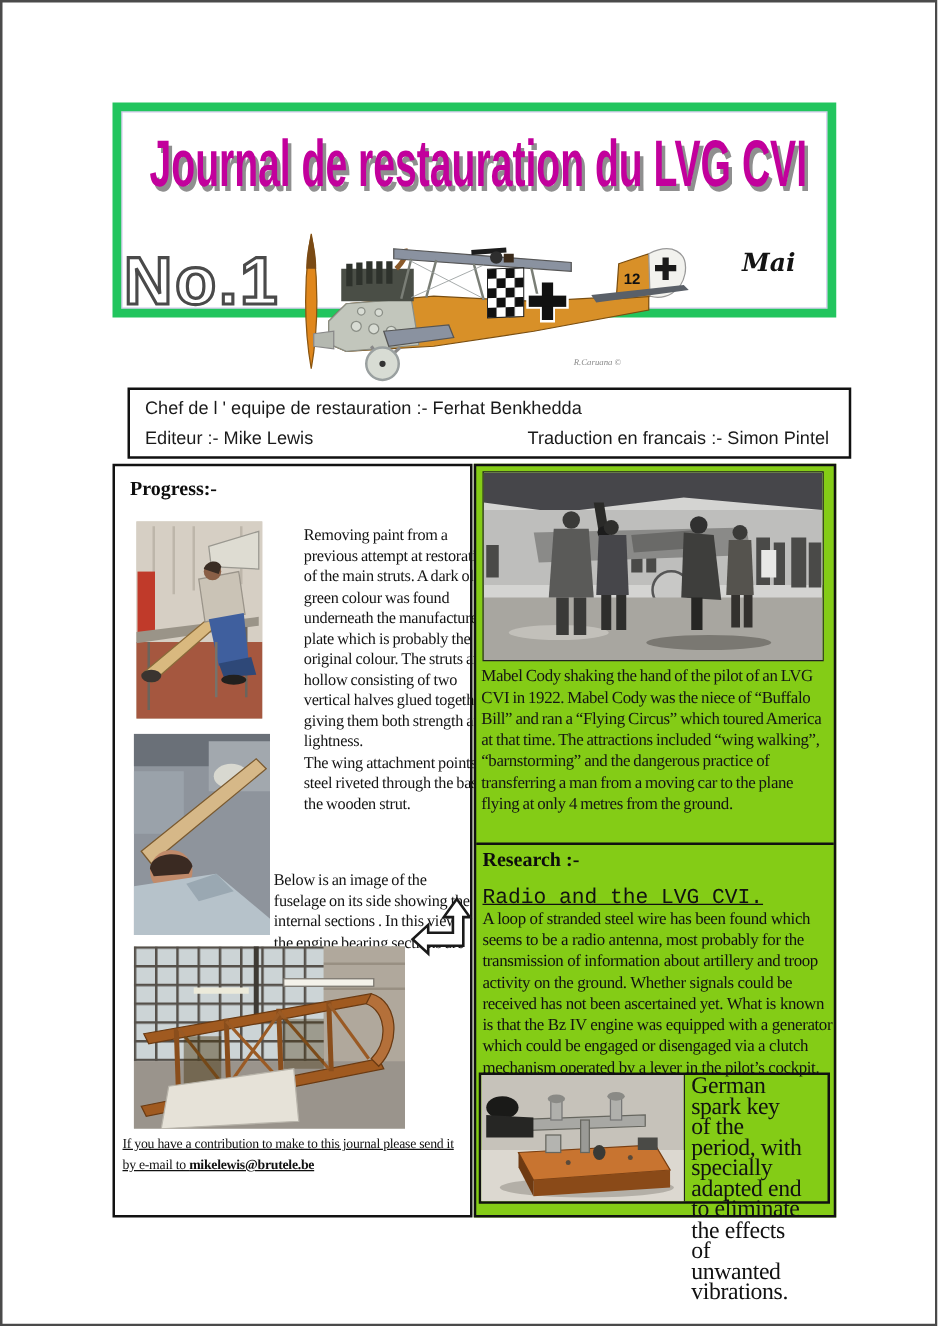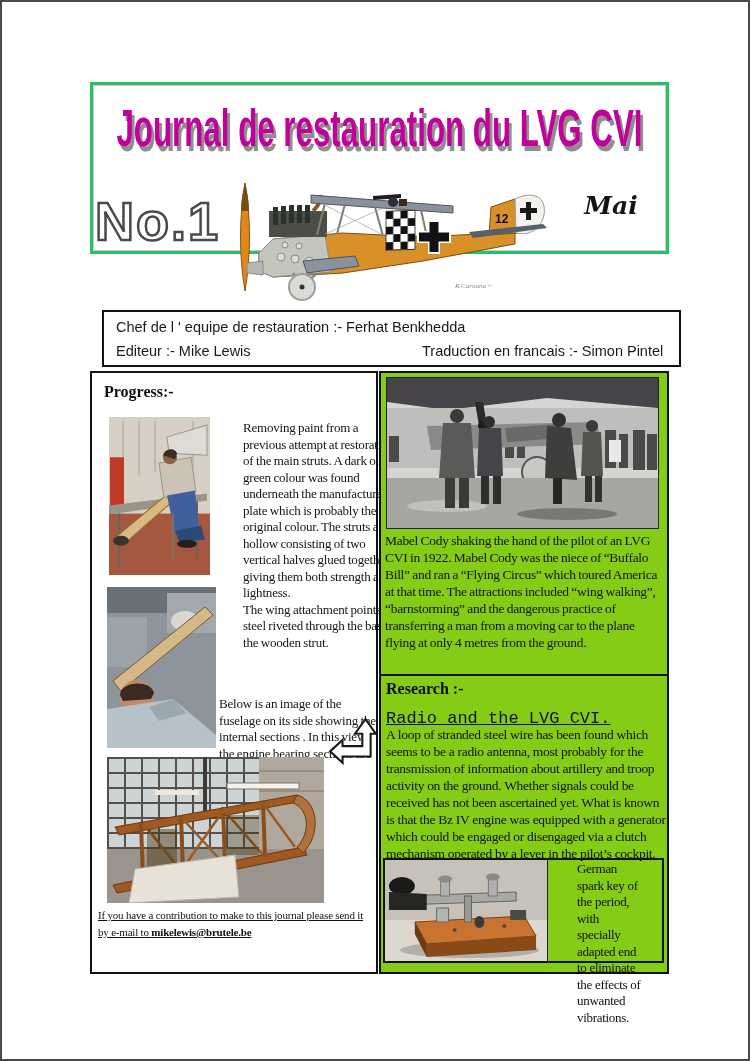--- a/index.html
+++ b/index.html
@@ -1,22 +1,22 @@
 <!DOCTYPE html>
 <html><head>
 <meta charset="utf-8">
 <style>
   html,body{margin:0;padding:0;background:#fff;}
   #page{position:relative;width:750px;height:1061px;background:#ffffff;border:2px solid #4a4a4a;box-sizing:border-box;overflow:hidden;font-family:"Liberation Serif","DejaVu Serif",serif;color:#111;}
   .abs{position:absolute;}
   
-  #masthead{left:88px;top:80px;width:579px;height:172px;border:3px solid #22c55e;box-sizing:border-box;background:#fff;box-shadow:inset 0 0 0 1px #cfc2ec;}
+  #masthead{left:88px;top:80px;width:579px;height:172px;border:7px solid #22c55e;box-sizing:border-box;background:#fff;box-shadow:inset 0 0 0 1px #cfc2ec;}
   #main-title{left:0;right:0;top:13px;text-align:center;font-family:"Liberation Sans",sans-serif;font-weight:bold;font-size:34px;letter-spacing:0px;color:#C2009C;text-shadow:3px 3px 0 #8f8f8f;transform:scale(0.92,1.55);transform-origin:50% 0;white-space:nowrap;}
   #issue-no{left:2px;top:105px;font-family:"Liberation Sans",sans-serif;font-weight:bold;font-size:54px;color:#ffffff;-webkit-text-stroke:2.5px #4a4a4a;letter-spacing:2px;}
-  #date-block{left:468px;top:104px;width:100px;text-align:center;font-family:"DejaVu Serif",serif;font-style:italic;font-size:25px;font-weight:bold;line-height:34px;color:#141414;}
+  #date-block{left:468px;top:104px;width:100px;text-align:center;font-family:"DejaVu Serif",serif;font-style:italic;font-size:20px;font-weight:bold;line-height:34px;color:#141414;}
   #artist-sig{left:362px;top:197px;font-size:7px;font-style:italic;color:#8a8a8a;}
   #plane-art{left:130px;top:92px;width:334px;height:126px;}
   
   #credits{left:88px;top:308px;width:579px;height:57px;border:2px solid #111;box-sizing:border-box;font-family:"Liberation Sans",sans-serif;font-size:14.5px;color:#1a1a1a;margin-left:12px;}
   #credit-chief{left:12px;top:7px;}
   #credit-editor{left:12px;top:31px;}
   #credit-translator{left:318px;top:31px;}
   
   #left-col{left:88px;top:369px;width:288px;height:603px;border:2px solid #111;box-sizing:border-box;background:#fff;}
   #right-col{left:377px;top:369px;width:290px;height:603px;border:2px solid #111;box-sizing:border-box;background:#84cc16;}
@@ -32,21 +32,21 @@
   #contrib{left:6px;top:534px;width:276px;font-size:11px;line-height:17px;letter-spacing:-0.2px;text-decoration:underline;}
   #contrib b{font-weight:bold;}
   #photo4{left:5px;top:4px;width:273px;height:152px;border:1px solid #222;box-sizing:border-box;}
   #caption{left:4px;top:159px;width:280px;font-size:13.5px;line-height:17px;letter-spacing:-0.3px;}
   #divider{left:0;top:301px;width:100%;height:2px;background:#111;}
   #research-heading{left:5px;top:307px;}
   #research-sub{left:5px;top:336px;font-size:17px;text-decoration:underline;font-family:Liberation Mono, monospace;}
   #research-body{left:5px;top:353px;width:280px;font-size:13.5px;line-height:17px;letter-spacing:-0.3px;}
   #spark-box{left:2px;top:485px;width:281px;height:105px;border:2px solid #111;box-sizing:border-box;display:flex;}
   #spark-photo{width:163px;height:100%;border-right:1px solid #222;box-sizing:border-box;flex:none;}
-  #spark-caption{flex:1;padding:1px 19px 0 5px;font-size:13px;line-height:16.5px;letter-spacing:-0.3px;margin-left:24px;}
+  #spark-caption{flex:1;padding:1px 19px 0 5px;font-size:19px;line-height:16.5px;letter-spacing:-0.3px;}
   .photo svg{display:block;width:100%;height:100%;}
 </style>
 </head>
 <body>
 
 <div id="page">
 
   <div class="abs" id="masthead">
     <div class="abs" id="main-title">Journal de restauration du LVG CVI</div>
     <div class="abs" id="issue-no">No.1</div>

